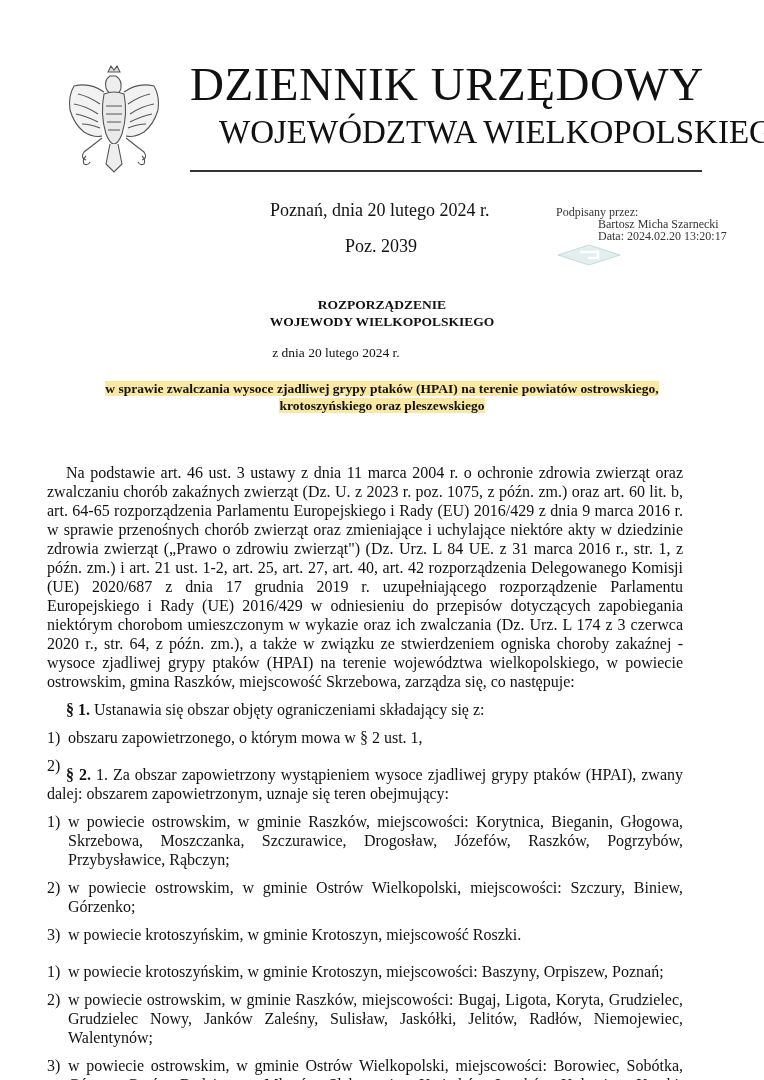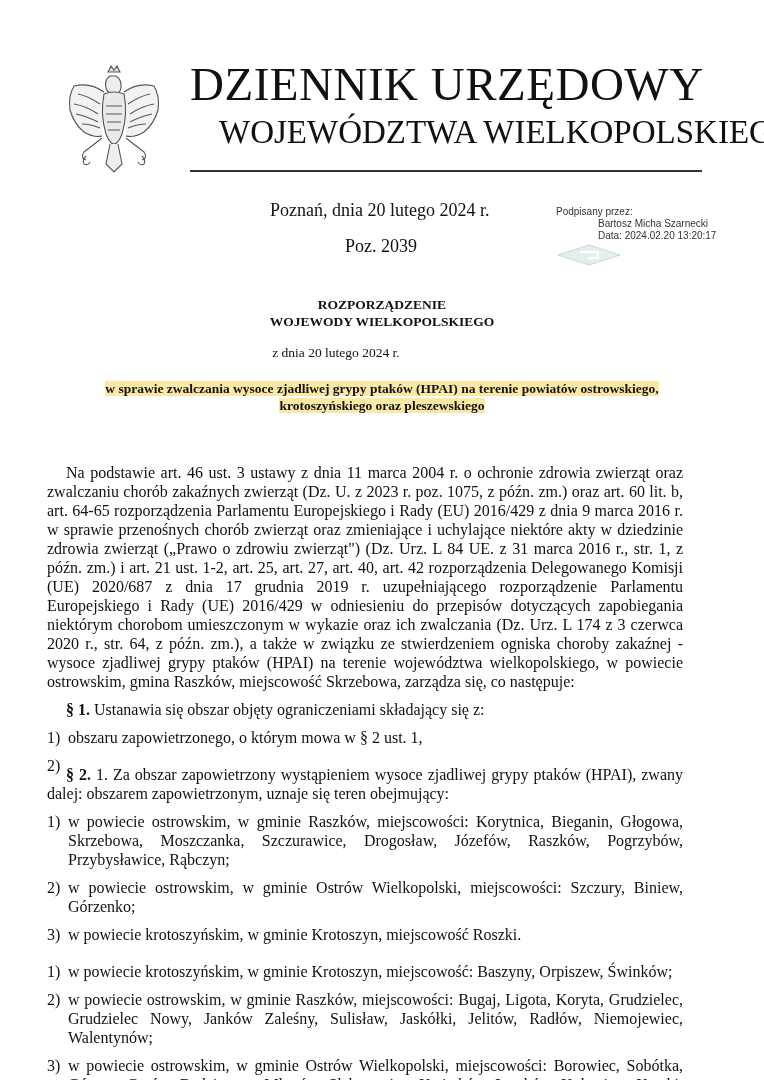--- a/index.html
+++ b/index.html
@@ -5,22 +5,22 @@
   html, body { margin: 0; padding: 0; background: #ffffff; }
   body { width: 764px; height: 1080px; position: relative; overflow: hidden;
          font-family: "Liberation Serif", "DejaVu Serif", serif; color: #111; }
   .emblem { position: absolute; left: 64px; top: 62px; width: 100px; height: 116px; }
   .title-main { position: absolute; left: 190px; top: 56px; width: 520px; font-size: 47px;
                 letter-spacing: 0.5px; line-height: 56px; white-space: nowrap; }
   .title-sub { position: absolute; left: 219px; top: 116px; font-size: 33px; line-height: 32px; white-space: nowrap; }
   .rule { position: absolute; left: 190px; top: 170px; width: 512px; height: 2px; background: #333; }
   .place-date { position: absolute; left: 270px; top: 200px; font-size: 18px; white-space: nowrap; }
   .position { position: absolute; left: 345px; top: 236px; font-size: 18px; white-space: nowrap; }
-  .sig { position: absolute; left: 556px; top: 206px; font-family: Liberation Sans, sans-serif;
-         font-size: 10px; line-height: 12px; color: #333; }
+  .sig { position: absolute; left: 556px; top: 206px; font-family: Liberation Serif, serif;
+         font-size: 12px; line-height: 12px; color: #333; }
   .sig div { white-space: nowrap; }
   .sig .l1 { margin-left: 0; }
   .sig .l2, .sig .l3 { margin-left: 3px; padding-left: 39px; }
   .sig-logo { position: absolute; left: 556px; top: 244px; width: 66px; height: 22px; }
   .center-bold { position: absolute; left: 0; width: 764px; text-align: center; font-weight: bold; font-size: 13.5px; line-height: 17px; }
   .h1 { top: 296px; }
   .hdate { position: absolute; left: 0; width: 672px; text-align: center; top: 345px; font-size: 13.5px; }
   .subject { position: absolute; left: 60px; width: 644px; top: 380px; text-align: center; font-weight: bold; font-size: 13.5px; line-height: 17px; }
   .hl { background: #fbe9a3; }
   .body { position: absolute; left: 47px; width: 636px; font-size: 16px; line-height: 19px; text-align: justify; }
@@ -85,18 +85,18 @@
   <div class="gap"></div>
   <p class="p indent"><b>§ 2.</b> <span>1. Za obszar zapowietrzony wystąpieniem wysoce zjadliwej grypy ptaków (HPAI), zwany dalej: obszarem zapowietrzonym, uznaje się teren obejmujący:</span></p>
   <div class="gap"></div>
   <div class="item"><span class="num">1)</span><span>w powiecie ostrowskim, w gminie Raszków, miejscowości: Korytnica, Bieganin, Głogowa, Skrzebowa, Moszczanka, Szczurawice, Drogosław, Józefów, Raszków, Pogrzybów, Przybysławice, Rąbczyn;</span></div>
   <div class="gap"></div>
   <div class="item"><span class="num">2)</span><span>w powiecie ostrowskim, w gminie Ostrów Wielkopolski, miejscowości: Szczury, Biniew, Górzenko;</span></div>
   <div class="gap"></div>
   <div class="item"><span class="num">3)</span><span>w powiecie krotoszyńskim, w gminie Krotoszyn, miejscowość Roszki.</span></div>
   <div class="gap"></div>
   <div class="gap"></div>
-  <div class="item"><span class="num">1)</span><span>w powiecie krotoszyńskim, w gminie Krotoszyn, miejscowość: Baszyny, Orpiszew, Świnków;</span></div>
+  <div class="item"><span class="num">1)</span><span>w powiecie krotoszyńskim, w gminie Krotoszyn, miejscowości: Baszyny, Orpiszew, Poznań;</span></div>
   <div class="gap"></div>
   <div class="item"><span class="num">2)</span><span>w powiecie ostrowskim, w gminie Raszków, miejscowości: Bugaj, Ligota, Koryta, Grudzielec, Grudzielec Nowy, Janków Zaleśny, Sulisław, Jaskółki, Jelitów, Radłów, Niemojewiec, Walentynów;</span></div>
   <div class="gap"></div>
   <div class="item"><span class="num">3)</span><span>w powiecie ostrowskim, w gminie Ostrów Wielkopolski, miejscowości: Borowiec, Sobótka, Górzno, Gutów, Będzieszyn, Młynów, Słaborowice, Kwiatków, Lewków, Kołątajew, Karski, Franklinów, Lewkowiec, Zacharzew, Lamki, Świeligów, Gorzyce Wielkie, Łąkociny, Daniszyn, Cegły, Mazury, Warszty, Zalesie;</span></div>
 </div>
 
 </body></html>

